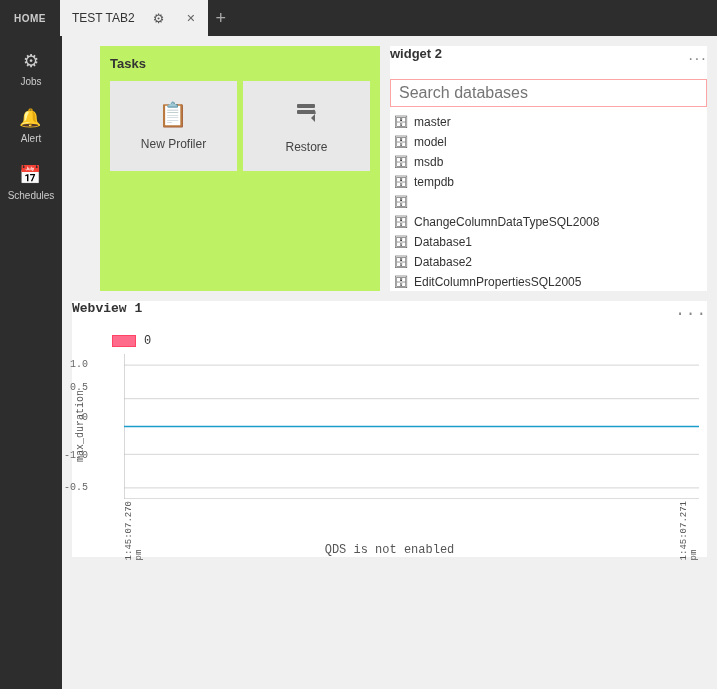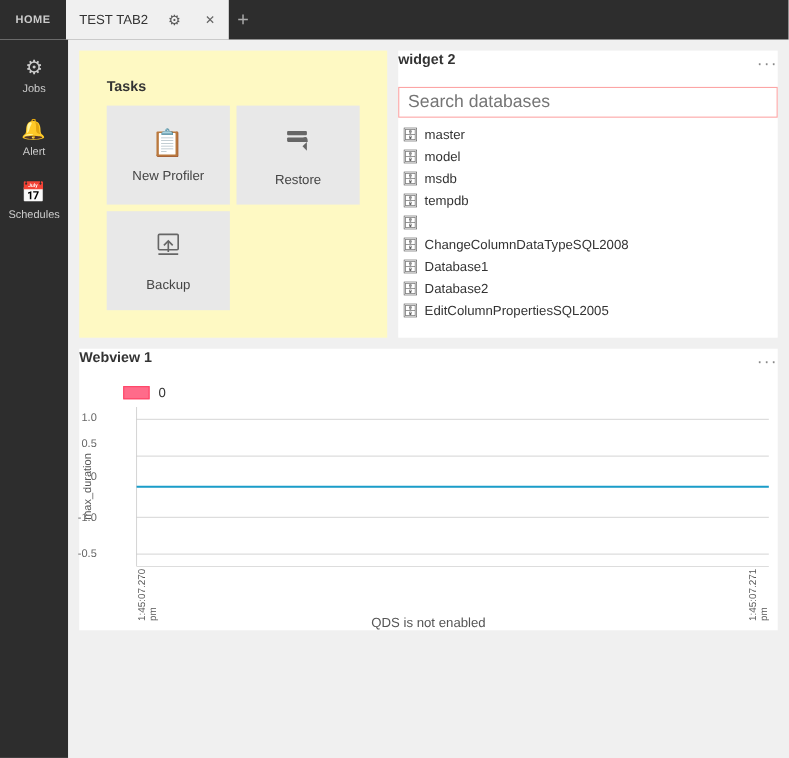--- a/index.html
+++ b/index.html
@@ -104,23 +104,24 @@
     }
 
     
     .top-row {
       display: flex;
       gap: 10px;
     }
 
     
     .tasks-widget {
-      background: #fef9c3;
+      background: #bef264;
       flex: 0 0 280px;
-      padding: 25px;
+      padding: 10px;
+      margin-left: 28px;
     }
     .widget-title {
       font-size: 13px;
       font-weight: 600;
       color: #333;
       margin-bottom: 10px;
     }
     .tasks-grid {
       display: grid;
       grid-template-columns: 1fr 1fr;
@@ -179,20 +180,21 @@
       display: inline-flex;
       align-items: center;
       justify-content: center;
       font-size: 12px;
     }
 
     
     .webview-widget {
       background: white;
       padding: 0;
+      font-family: Liberation Mono, monospace;
     }
     .chart-legend {
       display: flex;
       align-items: center;
       gap: 8px;
       font-size: 12px;
       color: #333;
       margin-bottom: 6px;
       padding-left: 40px;
     }
@@ -254,31 +256,20 @@
             <span class="task-icon">
               <svg width="28" height="28" viewBox="0 0 28 28" fill="none">
                 <rect x="4" y="6" width="18" height="4" rx="1" fill="#666"></rect>
                 <rect x="4" y="12" width="18" height="4" rx="1" fill="#666"></rect>
                 <path d="M18 20 L22 16 L22 24 Z" fill="#666"></path>
                 <path d="M18 14 Q22 10 22 16" stroke="#666" stroke-width="1.5" fill="none"></path>
               </svg>
             </span>
             <span class="task-label">Restore</span>
           </div>
-          <div class="task-item">
-            <span class="task-icon">
-              <svg width="28" height="28" viewBox="0 0 28 28" fill="none">
-                <rect x="5" y="4" width="18" height="14" rx="1" stroke="#666" stroke-width="1.5" fill="none"></rect>
-                <path d="M10 14 L14 10 L18 14" stroke="#666" stroke-width="1.5" fill="none"></path>
-                <path d="M14 10 L14 20" stroke="#666" stroke-width="1.5"></path>
-                <path d="M5 22 L23 22" stroke="#666" stroke-width="1.5"></path>
-              </svg>
-            </span>
-            <span class="task-label">Backup</span>
-          </div>
         </div>
       </div>
 
       <div class="widget2">
         <div class="widget-header">
           <div class="widget-title">widget 2</div>
           <div class="widget-menu">···</div>
         </div>
         <input class="search-box" type="text" placeholder="Search databases" style="">
         <div class="db-list">

